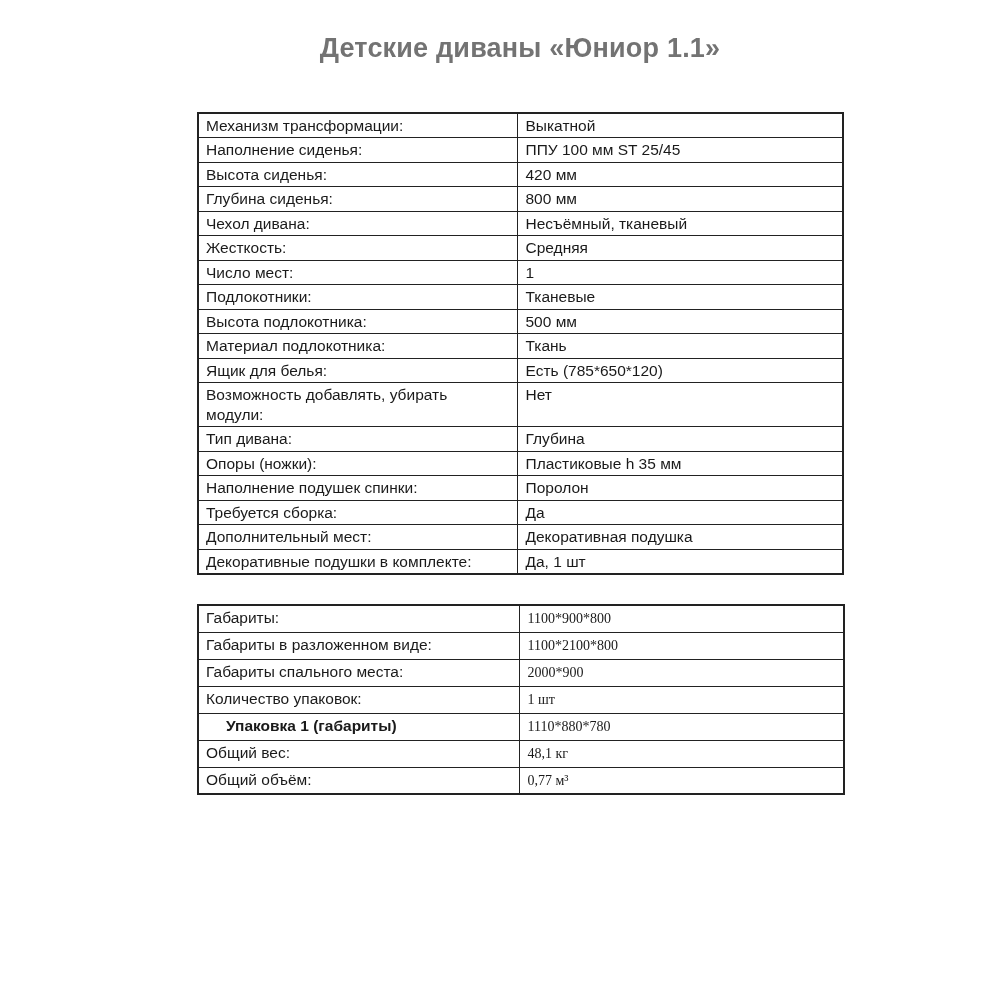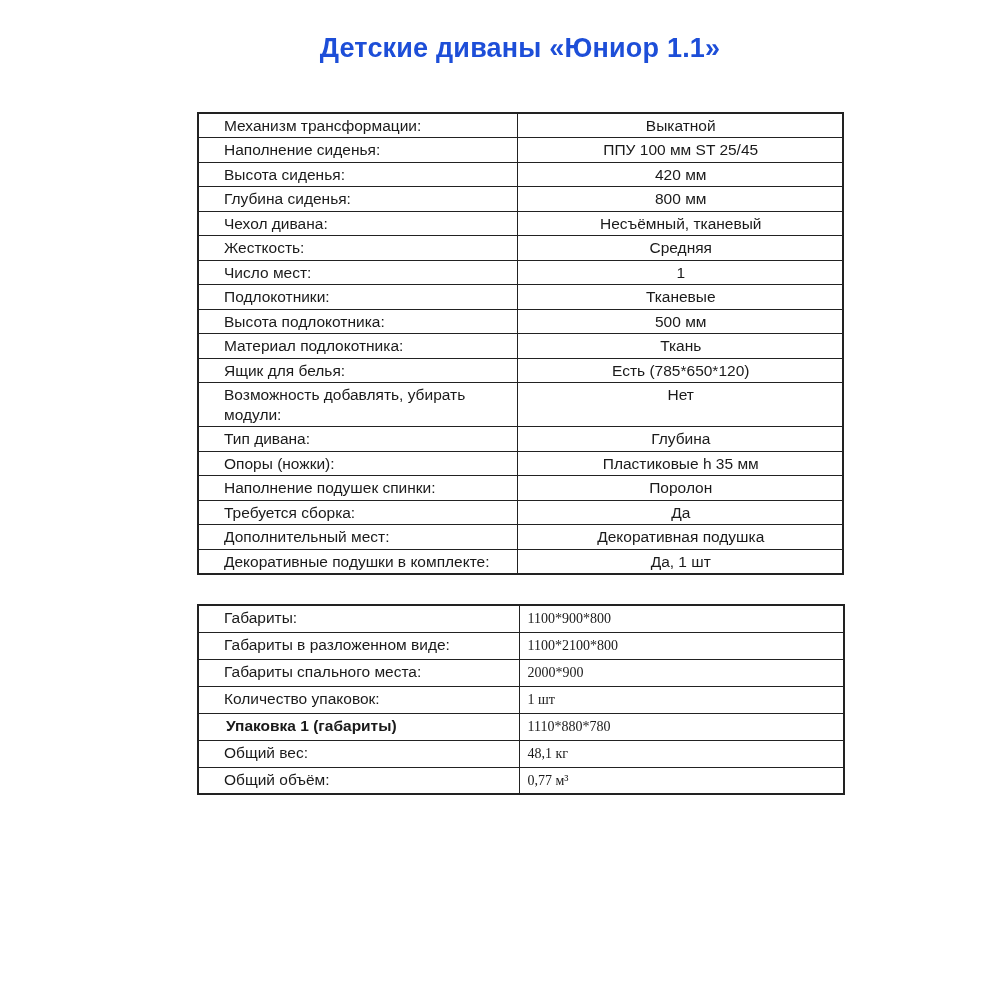--- a/index.html
+++ b/index.html
@@ -20,47 +20,47 @@
     position: absolute;
     top: 31px;
     left: 40px;
     width: 960px;
     margin: 0;
     text-align: center;
     font-size: 27px;
     line-height: 34px;
     font-weight: 700;
     letter-spacing: 0.2px;
-    color: #1d4ed8;
+    color: #737373;
   }
   table.data-table {
     position: absolute;
     border-collapse: collapse;
     table-layout: fixed;
     background: #ffffff;
     border: 2px solid #222222;
   }
   table.data-table td {
     border: 1px solid #222222;
     vertical-align: top;
-    padding: 2px 6px 1px 25px;
+    padding: 2px 6px 1px 7px;
     font-size: 15.5px;
     line-height: 20px;
     overflow: hidden;
     white-space: normal;
   }
   
   .spec-table { left: 197px; top: 112px; width: 645px; }
   .spec-table col.col-label { width: 319px; }
   .spec-table col.col-value { width: 326px; }
   .spec-table tr { height: 24.5px; }
   
   .spec-table tr:nth-child(12) { height: 42px; }
   .spec-table tr:nth-child(12) td.label-cell span { display: inline-block; max-width: 255px; }
-  .spec-table td.value-cell { padding-left: 8px; text-align: center; }
+  .spec-table td.value-cell { padding-left: 8px; }
   
   .dim-table { left: 197px; top: 604px; width: 646px; }
   .dim-table col.col-label { width: 321px; }
   .dim-table col.col-value { width: 325px; }
   .dim-table tr { height: 27px; }
   .dim-table td.value-cell {
     font-family: "Liberation Serif", serif;
     font-size: 14px;
     line-height: 18px;
     padding-top: 4px;

